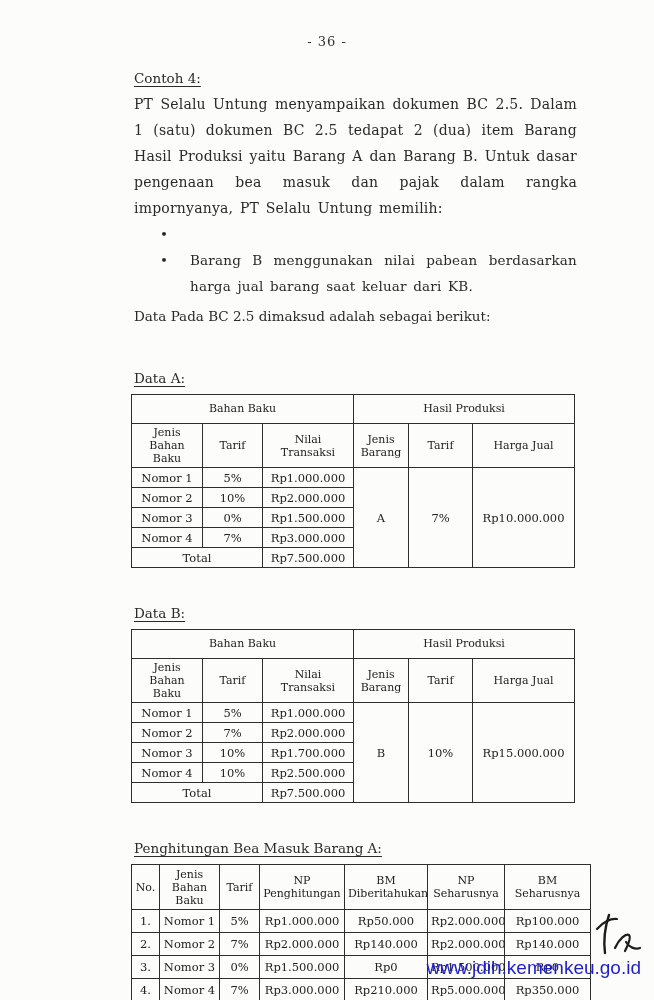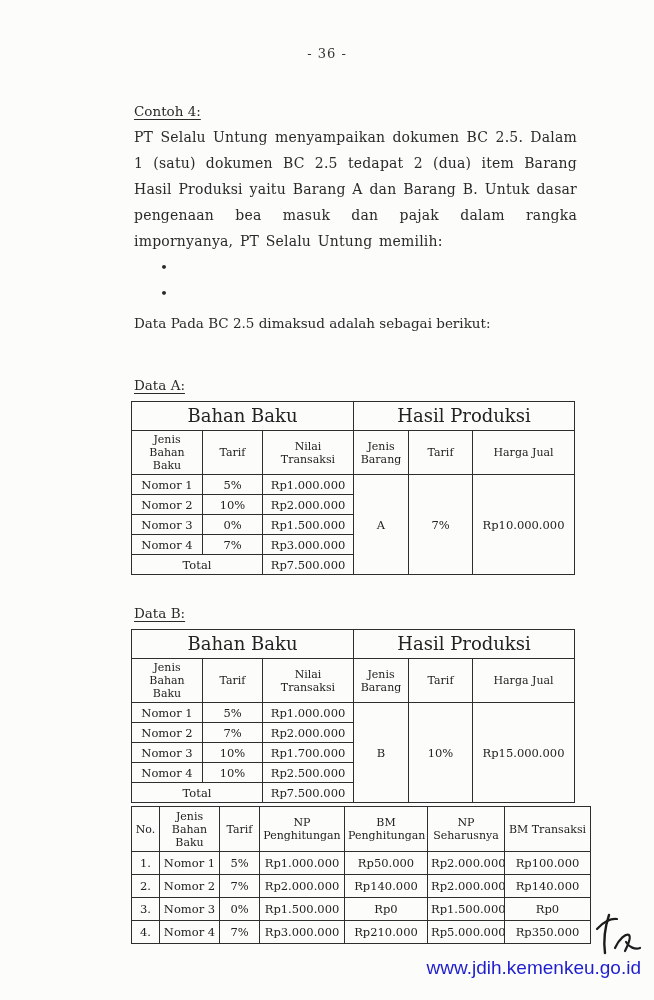--- a/index.html
+++ b/index.html
@@ -2,51 +2,51 @@
 <html><head>
 <meta charset="utf-8">
 <title>- 36 -</title>
 <style>
   html,body { margin:0; padding:0; background:#e8e8e8; }
   .page {
     position:relative; width:654px; height:1000px; margin:0 auto;
     background:#fcfcfa; color:#2a2a2a; overflow:hidden;
     font-family:"DejaVu Serif","Liberation Serif",serif;
   }
-  .page-number { padding-top:46px; text-align:center; font-size:13px; letter-spacing:1px; color:#333; }
+  .page-number { padding-top:34px; text-align:center; font-size:13px; letter-spacing:1px; color:#333; }
   .content { padding:0 70px 0 134px; }
   .heading {
-    margin-top:37px; font-size:13.5px; line-height:26px;
+    margin-top:16px; font-size:13.5px; line-height:26px;
     text-decoration:underline; text-underline-offset:3px;
   }
   .para {
     margin:0; font-size:14px; line-height:26px; text-align:justify;
     word-spacing:2px; letter-spacing:0.2px; width:443px;
   }
   .bullet { display:flex; width:443px; font-size:13.5px; line-height:26px; }
   .bullet .dot { flex:none; width:56px; padding-left:26px; box-sizing:border-box; }
   .bullet .btxt { flex:1; text-align:justify; word-spacing:2px; letter-spacing:0.2px; }
   .intro { margin:4px 0 16px; font-size:13.5px; line-height:26px; }
   .sublabel {
     font-size:13.5px; line-height:26px;
     text-decoration:underline; text-underline-offset:3px;margin-top:36px;
   }
-  .mt20 { margin-top:25px; }
+  .mt20 { margin-top:32px; }
 
   table.dtable, table.ctable {
     border-collapse:collapse; table-layout:fixed;
     margin:3px 0 0 -3px; background:transparent;
   }
   table.dtable { width:443px; }
   table.ctable { width:459px; }
   .dtable td, .ctable td {
     border:1px solid #2e2e2e; text-align:center; vertical-align:middle;
     font-size:11.5px; line-height:14px; padding:1px 3px; height:17px; color:#222;
   }
-  .dtable tr.ghead td { height:26px; font-size:18px; }
+  .dtable tr.ghead td { height:26px; font-size:11px; }
   .dtable tr.chead td { height:41px; font-size:11px; line-height:13px; }
   .ctable tr.chead td { height:42px; font-size:11px; line-height:13px; }
   .ctable td { height:20px; }
   .w42 { display:inline-block; max-width:42px; }
   .w46 { display:inline-block; max-width:46px; }
 
   .signature { position:absolute; left:582px; top:906px; }
   .footer-url {
     position:absolute; right:13px; bottom:21px;
     font-family:"Liberation Sans","DejaVu Sans",sans-serif;
@@ -65,20 +65,21 @@
     <div class="heading">Contoh 4:</div>
 
     <p class="para">PT Selalu Untung menyampaikan dokumen BC 2.5. Dalam 1 (satu) dokumen BC 2.5 tedapat 2 (dua) item Barang Hasil Produksi yaitu Barang A dan Barang B. Untuk dasar pengenaan bea masuk dan pajak dalam rangka impornyanya, PT Selalu Untung memilih:</p>
 
     <div>
       <div class="bullet">
         <span class="dot">•</span>
       </div>
       <div class="bullet">
         <span class="dot">•</span>
+        <span class="btxt">Barang B menggunakan nilai pabean berdasarkan harga jual barang saat keluar dari KB.</span>
       </div>
     </div>
 
     <p class="intro">Data Pada BC 2.5 dimaksud adalah sebagai berikut:</p>
 
     <div class="sublabel">Data A:</div>
 
     <table class="dtable">
       <colgroup>
         <col style="width:71px">
@@ -178,40 +179,41 @@
           <td>10%</td>
           <td>Rp2.500.000</td>
         </tr>
         <tr>
           <td colspan="2">Total</td>
           <td>Rp7.500.000</td>
         </tr>
       </tbody>
     </table>
 
+    <div class="sublabel mt20">Penghitungan Bea Masuk Barang A:</div>
 
     <table class="ctable">
       <colgroup>
         <col style="width:28px">
           <col style="width:60px">
           <col style="width:40px">
         <col style="width:85px">
           <col style="width:83px">
           <col style="width:77px">
           <col style="width:86px">
       </colgroup>
       <tbody>
         <tr class="chead">
           <td>No.</td>
           <td><span class="w42">Jenis Bahan Baku</span></td>
           <td>Tarif</td>
           <td>NP Penghitungan</td>
-          <td>BM Penghitungan</td>
+          <td>BM Diberitahukan</td>
           <td>NP Seharusnya</td>
-          <td>BM Transaksi</td>
+          <td>BM Seharusnya</td>
         </tr>
         <tr>
           <td>1.</td>
           <td>Nomor 1</td>
           <td>5%</td>
           <td>Rp1.000.000</td>
           <td>Rp50.000</td>
           <td>Rp2.000.000</td>
           <td>Rp100.000</td>
         </tr>

